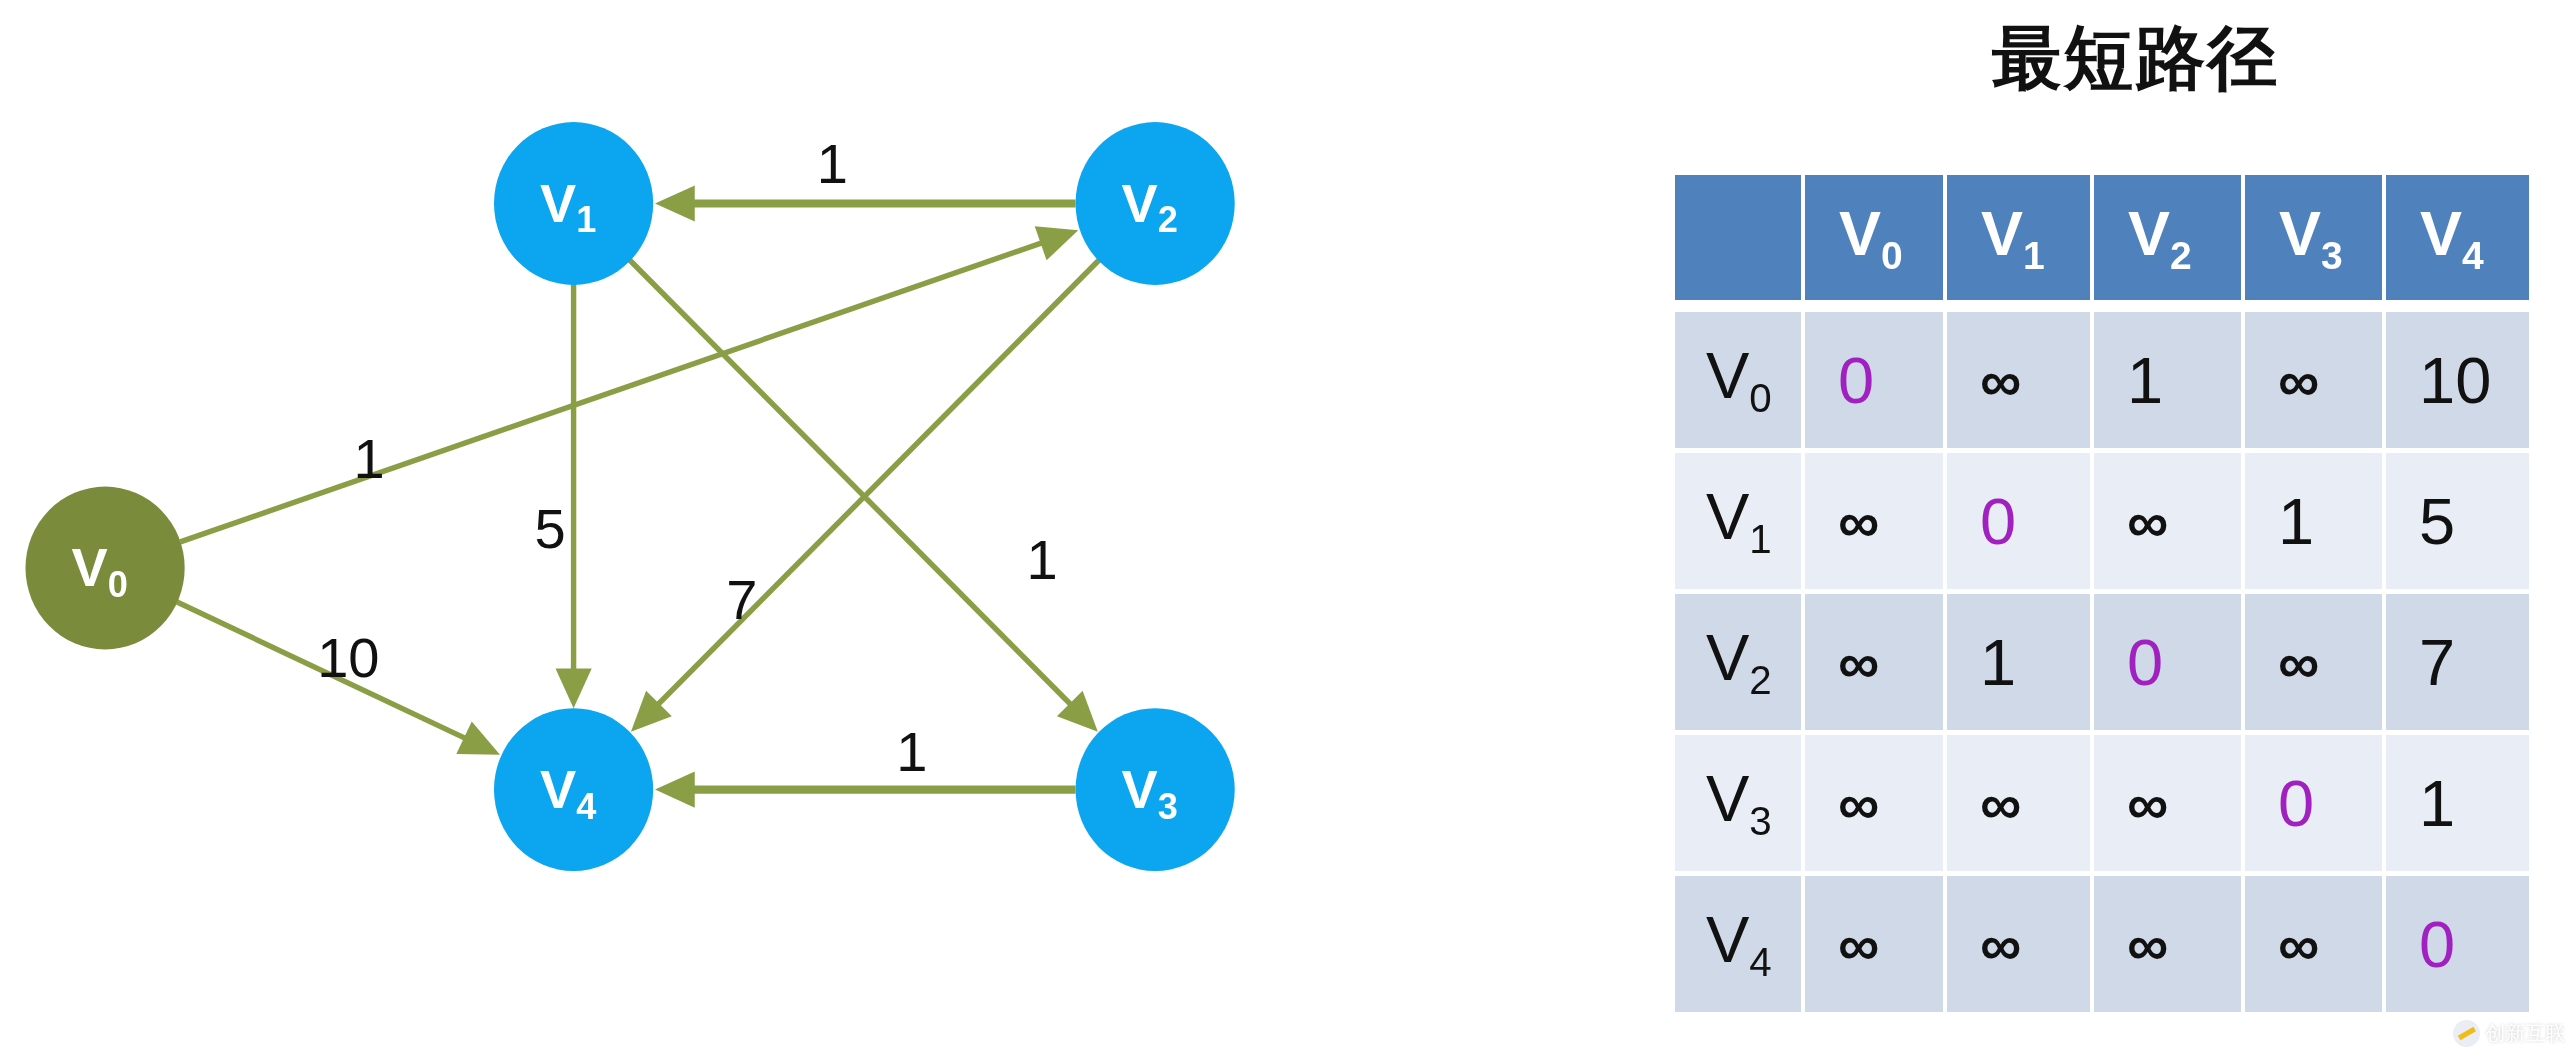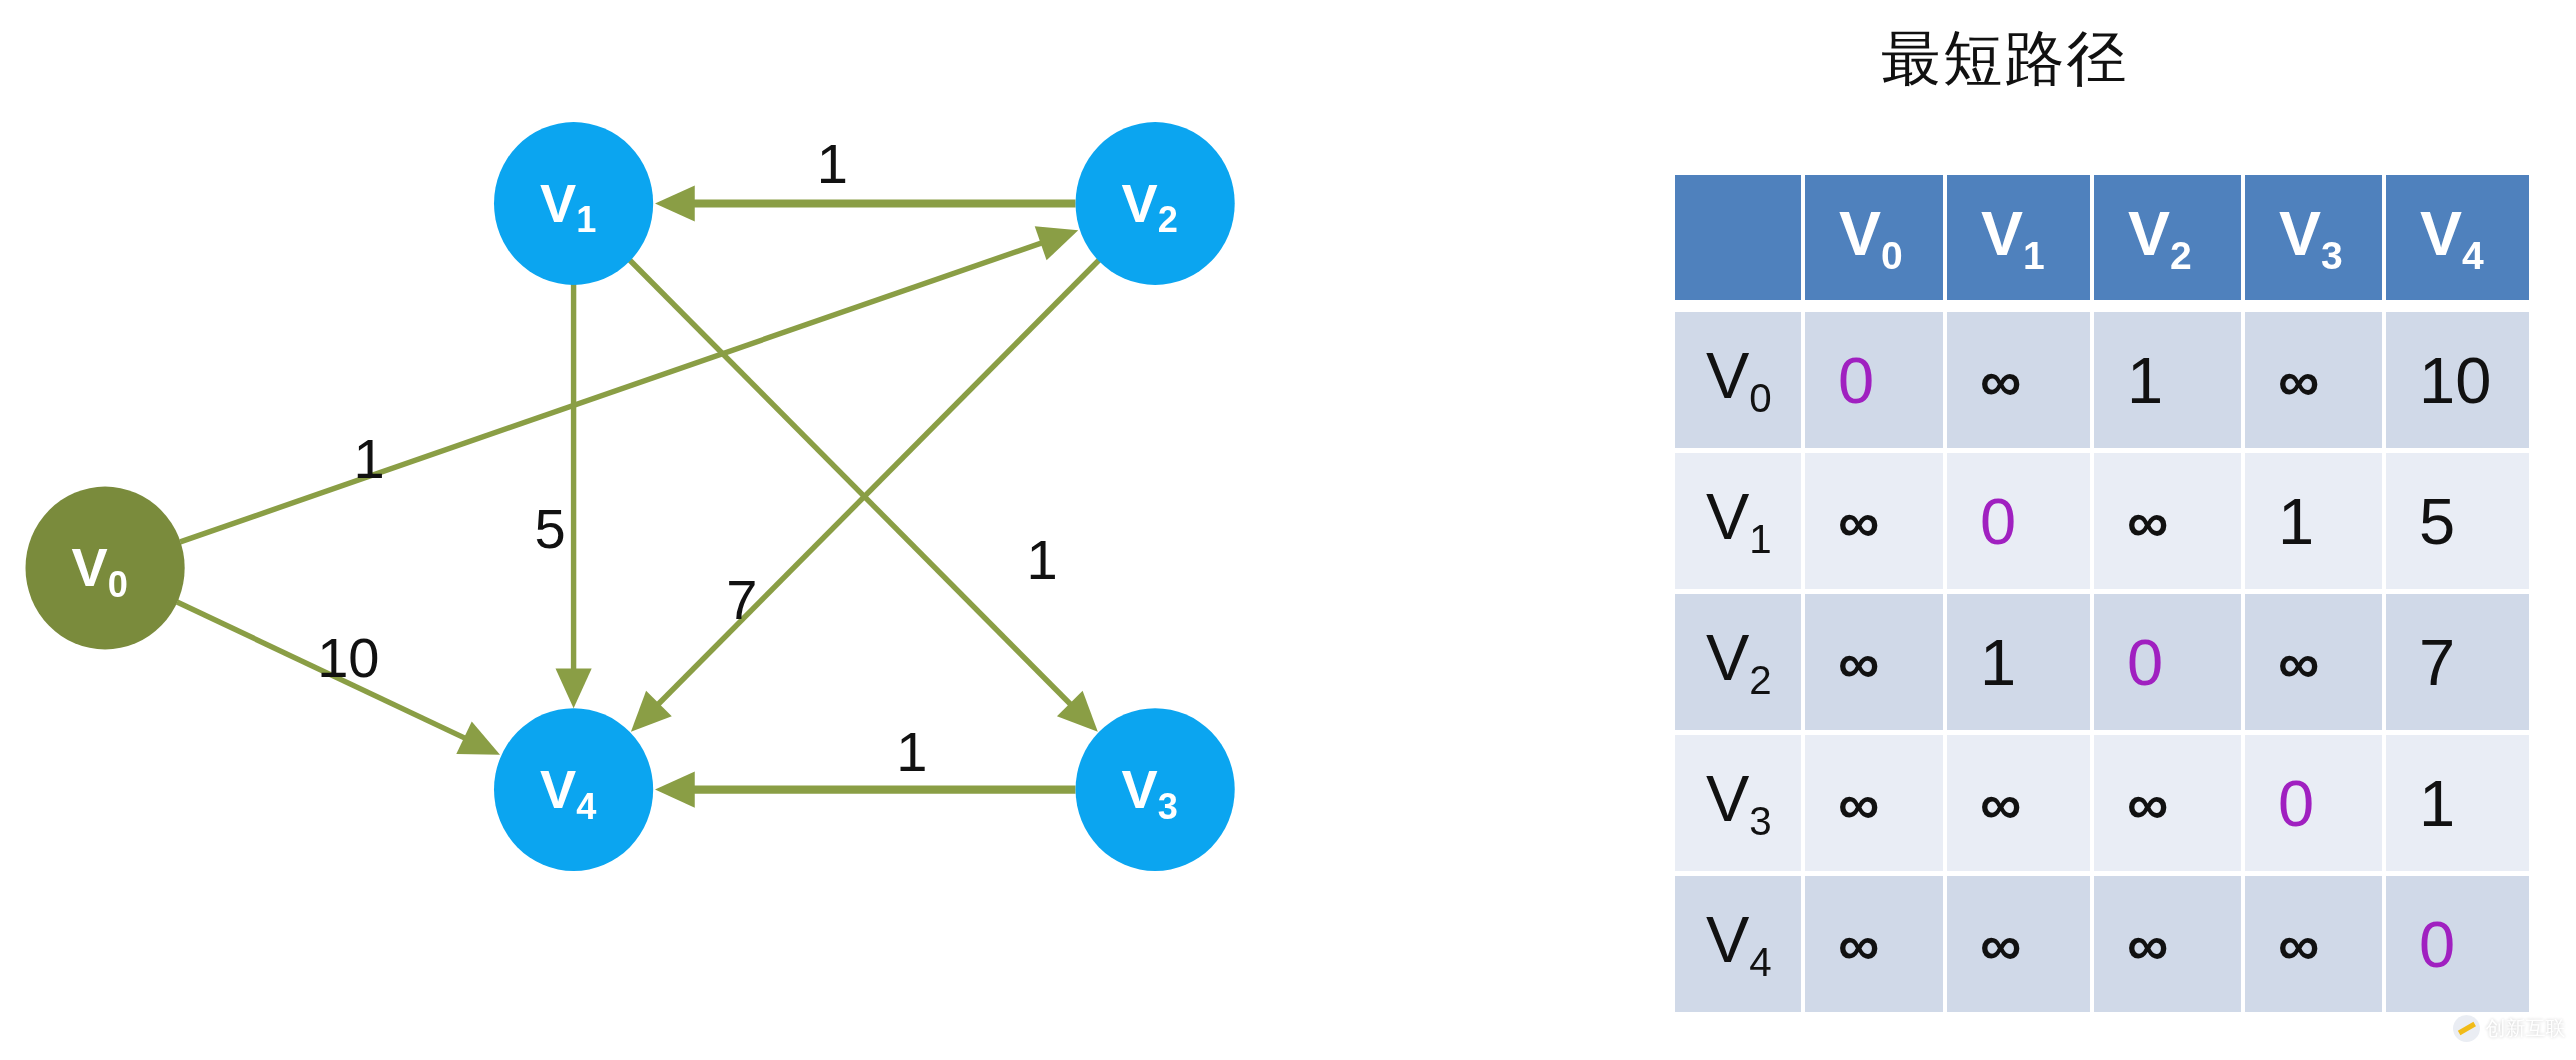--- a/index.html
+++ b/index.html
@@ -1,34 +1,34 @@
 <!DOCTYPE html>
 <html style="font-size:14.5px"><head>
 <meta charset="utf-8">
 <style>
   html, body { margin:0; padding:0; background:#ffffff; }
   body { width:2576px; height:1060px; position:relative; overflow:hidden; font-family:"DejaVu Sans", sans-serif; }
   #graph { position:absolute; left:0; top:0; width:1357px; height:1060px; }
-  .title { position:absolute; left:1881px; top:9px; width:398px; height:99px; text-align:left;
-           font-family:"DejaVu Sans", sans-serif; font-weight:normal; font-size:60px; line-height:99px; color:#111; letter-spacing:1.8px; }
+  .title { position:absolute; left:1881px; top:9px; width:398px; height:99px; text-align:right;
+           font-family:"DejaVu Sans", sans-serif; font-weight:bold; font-size:70px; line-height:99px; color:#111; letter-spacing:1.8px; }
   table.matrix { position:absolute; left:1675px; top:175px; border-collapse:separate; border-spacing:0; }
   table.matrix td, table.matrix th { padding:0; text-align:left; vertical-align:middle; border-right:4.5px solid #ffffff; border-bottom:5.4px solid #ffffff; }
   table.matrix tr > *:last-child { border-right:none; }
   table.matrix th { background:#4f81bd; color:#ffffff; height:125px; font-weight:bold; font-size:63px; font-family:"Liberation Sans", sans-serif; }
   table.matrix thead th { border-bottom:12.7px solid #ffffff; }
   table.matrix tbody tr.odd td { background:#d0d9e8; }
   table.matrix tbody tr.even td { background:#e9edf5; }
   table.matrix td { height:136px; font-size:65px; color:#111; font-family:"Liberation Sans", sans-serif; }
   .cellpad { padding-left:33px; display:block; }
   .rowhead .cellpad { padding-left:31px; }
   .colhead .cellpad { padding-left:34px; }
   .sub { font-size:0.62em; vertical-align:-0.35em; }
   .zero { color:#a020c0; }
   .inf { font-weight:bold; font-size:58px; letter-spacing:-1.8px; }
-  .watermark { position:absolute; left:2453px; top:1015px; width:123px; height:36px; display:flex; align-items:flex-start; gap:5.4px;
+  .watermark { position:absolute; left:2453px; top:1015px; width:123px; height:36px; display:flex; align-items:center; gap:5.4px;
                color:#ffffff; font-size:20px; font-family:"DejaVu Sans", sans-serif; opacity:0.9; text-shadow:0 0 3.6px rgba(0,0,0,0.25); }
   .wm-logo { width:27px; height:27px; border-radius:50%; background:#e8ecf2; position:relative; }
   .wm-logo::after { content:""; position:absolute; left:5.4px; top:11px; width:18px; height:5.4px; background:#f0b400; transform:rotate(-30deg); }
   .node-label { font-family:"Liberation Sans", sans-serif; font-weight:bold; fill:#ffffff; }
   .edge-label { font-family:"Liberation Sans", sans-serif; fill:#111; font-size:62px; }
 </style>
 </head>
 <body>
 
 <svg id="graph" viewBox="0 0 1500 1172" xmlns="http://www.w3.org/2000/svg">

